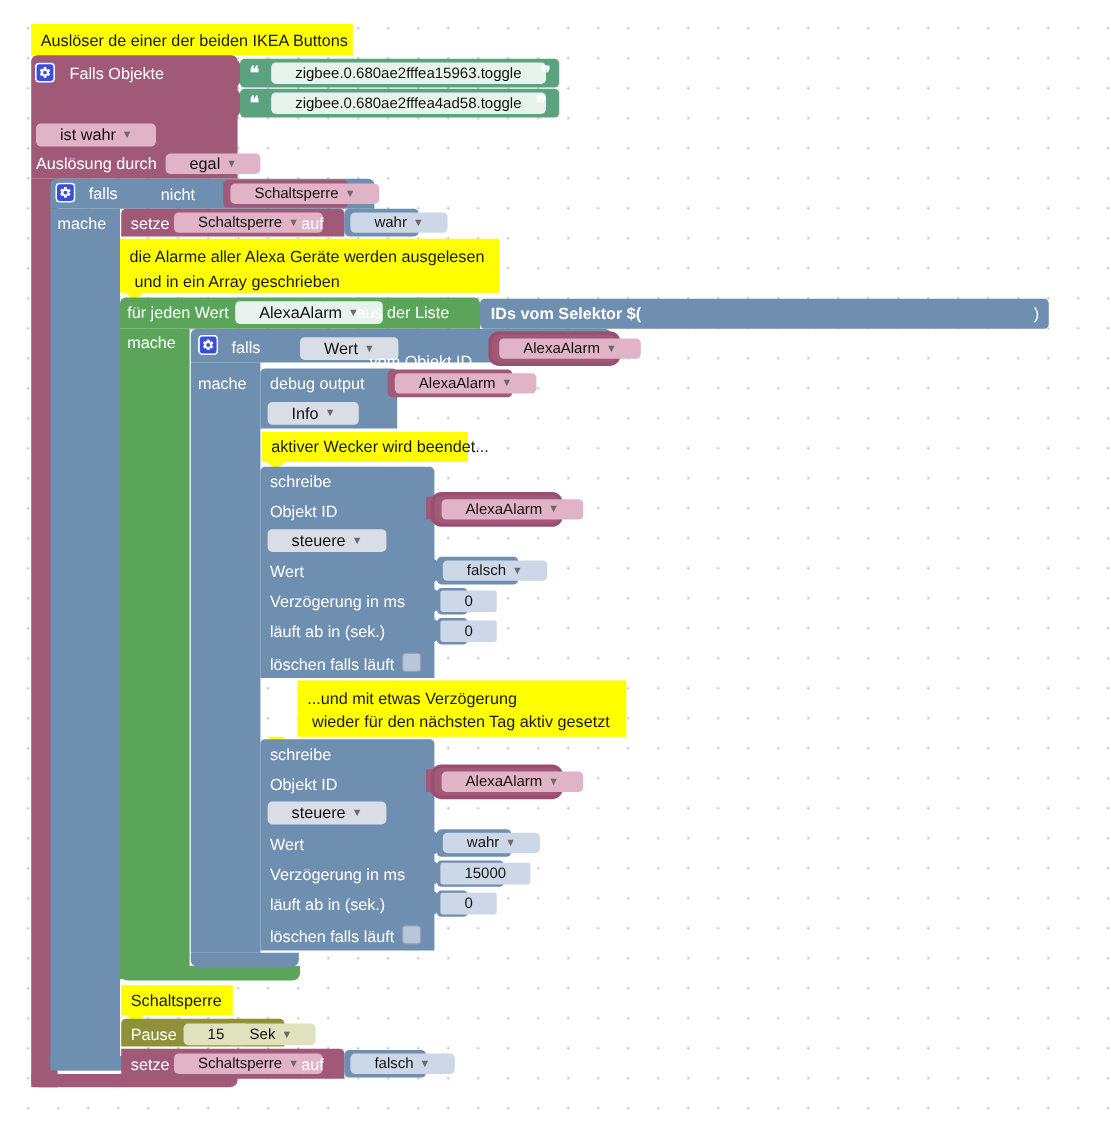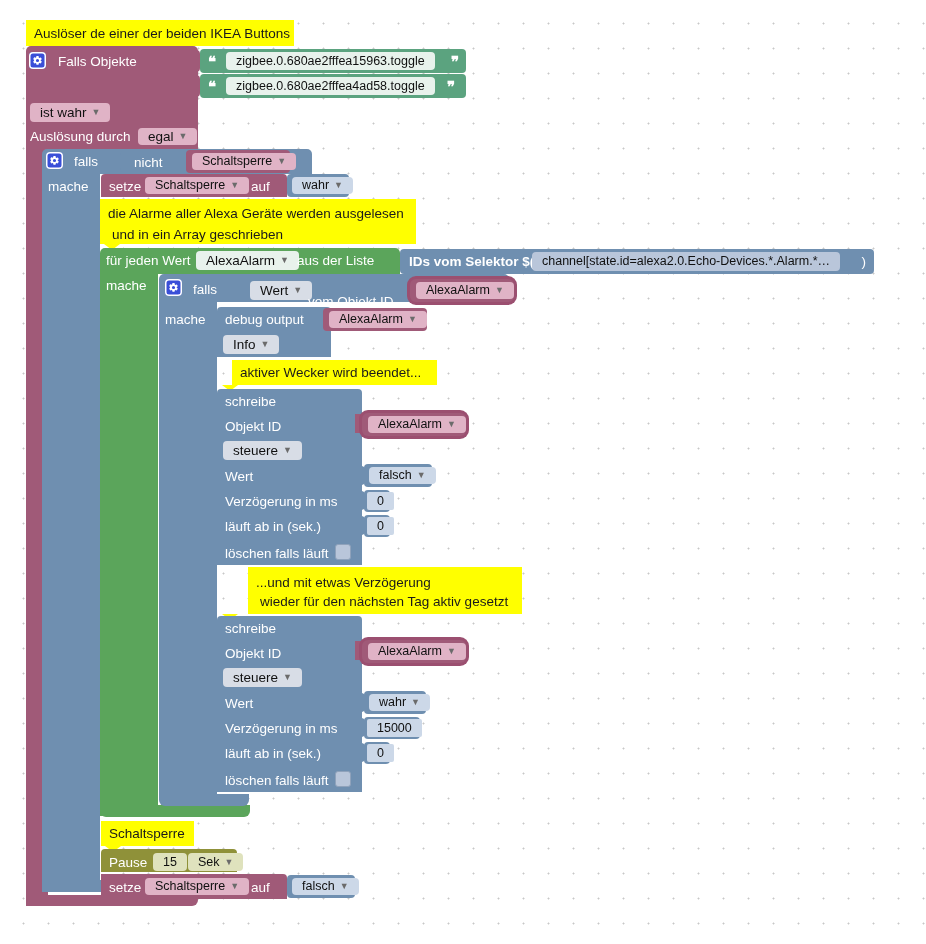--- a/index.html
+++ b/index.html
@@ -30,21 +30,21 @@
 
   
   .lbl{color:#ffffff;position:absolute;white-space:nowrap;line-height:1;}
   .lbl.dark{color:#1a1a1a;}
 
   
   .field{
     position:absolute;box-sizing:border-box;
     border-radius:4px;color:#101010;
     display:flex;align-items:center;white-space:nowrap;
-    padding:0 10px;line-height:1;
+    padding:0 20px;line-height:1;
   }
   .f-mauve{background:#e0b3c6;}
   .f-green{background:#e8f2ec;}
   .f-blue{background:#ccd8e8;}
   .f-olive{background:#dfe2bd;}
   .f-gray{background:#d8dde6;}
   .f-bluegray{background:#b9c6da;}
 
   .caret{margin-left:5px;color:#6b6b6b;font-size:9px;line-height:1;}
 
@@ -178,21 +178,20 @@
   <span class="lbl" style="left:106px;top:254px;">für jeden Wert</span>
   <div class="field f-green rounded4" style="left:196px;top:251px;height:19px;">
     <span>AlexaAlarm</span>
     <span class="caret">▼</span>
   </div>
   <span class="lbl" style="left:297px;top:254px;">aus der Liste</span>
   <div style="position:absolute;left:390px;top:251px;width:10px;height:20px;background:#5ba55b;border-radius:0 4px 4px 0;"></div>
 
   <div class="blk c-control" style="left:400px;top:249px;width:474px;height:25px;border-radius:4px;">
     <span class="lbl" style="left:9px;top:6px;font-weight:bold;">IDs vom Selektor $(</span>
-    <div class="field f-bluegray rounded4" style="left:132px;top:3px;height:19px;font-size:12.5px;">channel[state.id=alexa2.0.Echo-Devices.*.Alarm.*…</div>
     <span class="lbl" style="right:8px;top:6px;">)</span>
   </div>
 
   <span class="lbl" style="left:106px;top:279px;">mache</span>
 
   <div class="blk c-control" style="left:159px;top:274px;width:350px;height:28px;border-radius:5px 5px 0 0;"></div>
   <div class="blk c-control" style="left:159px;top:302px;width:58px;height:492px;"></div>
   <div class="blk c-control" style="left:159px;top:794px;width:90px;height:12px;border-radius:0 0 6px 6px;"></div>
 
   <div class="gear" style="left:165px;top:279px;">
@@ -226,21 +225,21 @@
     </div>
   </div>
   <div style="position:absolute;left:313px;top:310px;width:10px;height:19px;background:#6f8fb0;border-radius:0 4px 4px 0;"></div>
   <div class="blk c-trigger" style="left:323px;top:308px;width:104px;height:23px;border-radius:4px;">
     <div class="field f-mauve rounded4" style="left:6px;top:3px;height:17px;font-size:12.5px;">
       <span>AlexaAlarm</span>
       <span class="caret">▼</span>
     </div>
   </div>
 
-  <div class="blk c-comment" style="left:232px;top:360px;width:205px;height:25px;">
+  <div class="blk c-comment" style="left:218px;top:360px;width:172px;height:25px;">
     <span class="lbl dark" style="left:8px;top:6px;">aktiver Wecker wird beendet...</span>
   </div>
   <div class="tail" style="left:222px;top:385px;border-top:6px solid #ffff00;"></div>
 
   <div class="blk c-control" style="left:217px;top:389px;width:145px;height:176px;border-radius:4px 4px 0 0;">
     <span class="lbl" style="left:8px;top:6px;">schreibe</span>
     <span class="lbl" style="left:8px;top:31px;">Objekt ID</span>
     <div class="field f-gray rounded4" style="left:6px;top:52px;height:19px;">
       <span>steuere</span>
       <span class="caret">▼</span>

